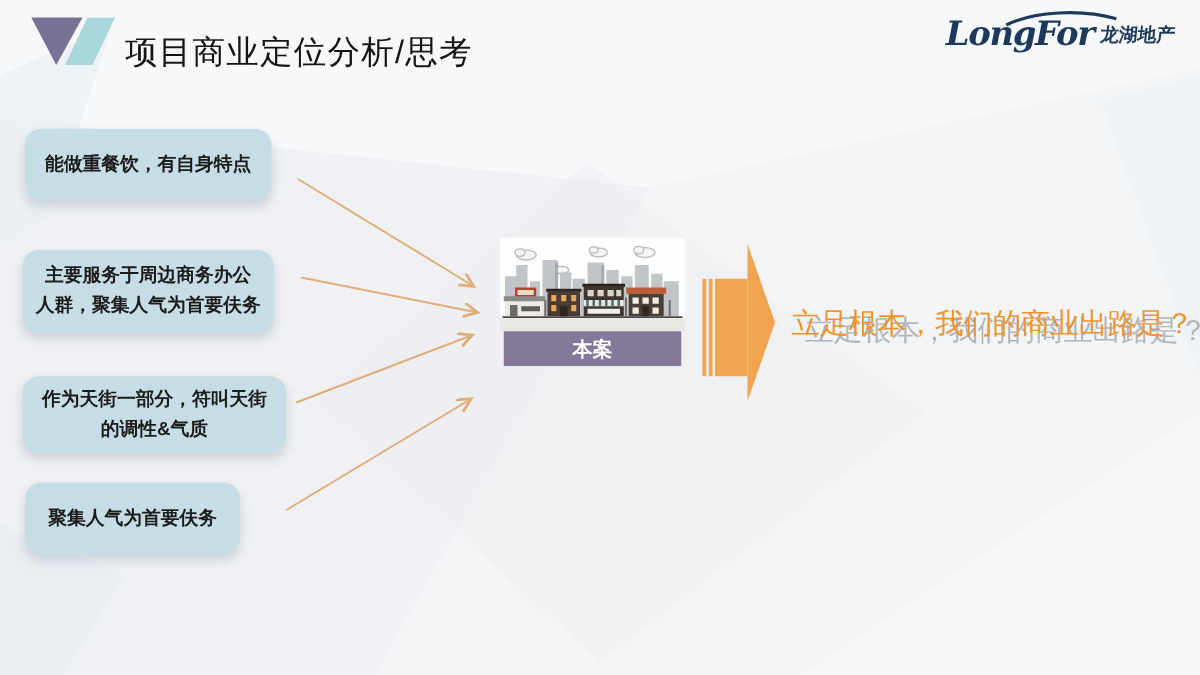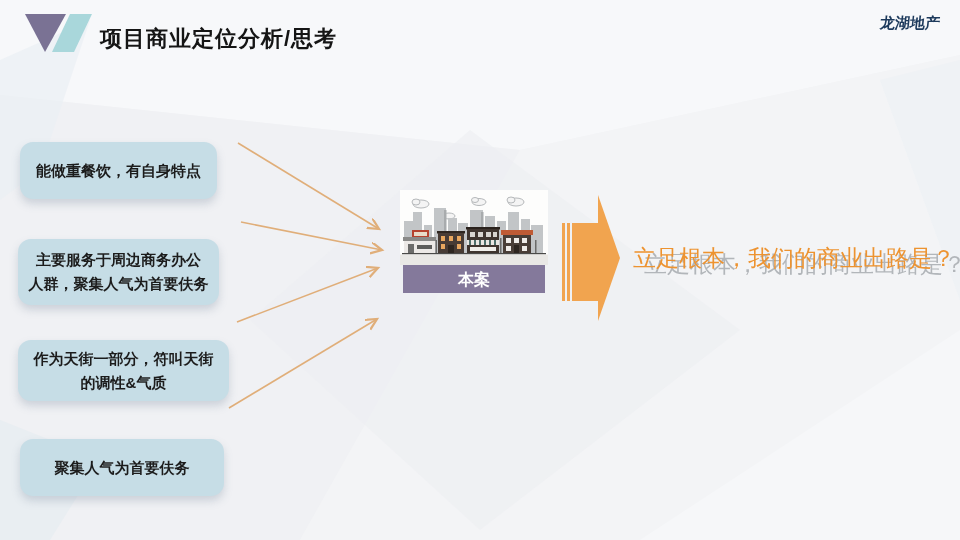--- a/index.html
+++ b/index.html
@@ -8,44 +8,43 @@
     position:relative;
     font-family:"Liberation Sans","DejaVu Sans",sans-serif;
     background:#f2f3f5;
   }
   
   .bg { position:absolute; inset:0; z-index:0; }
   
   .logo-mark { position:absolute; left:22px; top:10px; z-index:3; }
   .page-title {
     position:absolute; left:100px; top:24px; z-index:3;
-    font-size:22px; font-weight:bold; color:#151515; letter-spacing:1px;
+    font-size:26px; font-weight:normal; color:#151515; letter-spacing:1px;
   }
   .brand { position:absolute; right:20px; top:14px; z-index:3; display:flex; align-items:flex-end; color:#1d3a5c; }
   .brand-latin {
     font-family:"DejaVu Serif","Liberation Serif",serif;
     font-style:italic; font-weight:bold; font-size:27px; letter-spacing:-1px; line-height:1;
     position:relative;
   }
   .brand-swoosh { position:absolute; left:46px; top:-6px; }
   .brand-cn { font-weight:bold; font-size:15px; margin-left:5px; margin-bottom:3px; transform:skewX(-6deg); }
   
   .factor {
     position:absolute; z-index:3;
     background:#c6dde6; border-radius:13px;
     display:flex; align-items:center; justify-content:center;
     text-align:center; font-size:15px; font-weight:bold; color:#1c1c1c;
     line-height:1.6; white-space:pre-line; padding:6px 8px;
     box-shadow:0 5px 9px rgba(110,130,150,0.28);
-    margin-top:39px;
   }
   #factor-0 { left:20px; top:103px; width:197px; height:57px; }
   #factor-1 { left:18px; top:200px; width:201px; height:66px; }
   #factor-2 { left:18px; top:301px; width:211px; height:61px; }
-  #factor-3 { left:20px; top:400px; width:204px; height:57px; }
+  #factor-3 { left:20px; top:386px; width:172px; height:57px; }
   
   .connectors { position:absolute; left:0; top:0; z-index:2; }
   
   .site { position:absolute; left:400px; top:190px; z-index:3; }
   
   .big-arrow { position:absolute; left:558px; top:190px; z-index:3; }
   
   .conclusion {
     position:absolute; left:633px; top:243px; z-index:3;
     font-size:23px; font-weight:normal; white-space:nowrap;
@@ -68,20 +67,26 @@
   <polygon points="640,540 960,330 960,540" fill="#f6f7f9"></polygon>
 </svg>
 
 <svg class="logo-mark" width="96" height="56">
   <polygon points="3,4 44,4 23,42" fill="#7a7294"></polygon>
   <polygon points="48,4 70,4 52,42 30,42" fill="#a9d7db"></polygon>
 </svg>
 <div class="page-title">项目商业定位分析/思考</div>
 
 <div class="brand">
+  <span class="brand-latin">
+    <span>LongFor</span>
+    <svg class="brand-swoosh" width="92" height="14">
+      <path d="M2,12 C24,1 62,-1 90,7" stroke="#1d3a5c" stroke-width="2.5" fill="none"></path>
+    </svg>
+  </span>
   <span class="brand-cn">龙湖地产</span>
 </div>
 
 <div class="factor" id="factor-0">能做重餐饮，有自身特点</div>
 <div class="factor" id="factor-1">主要服务于周边商务办公
 人群，聚集人气为首要伕务</div>
 <div class="factor" id="factor-2">作为天街一部分，符叫天街
 的调性&amp;气质</div>
 <div class="factor" id="factor-3">聚集人气为首要伕务</div>
 

